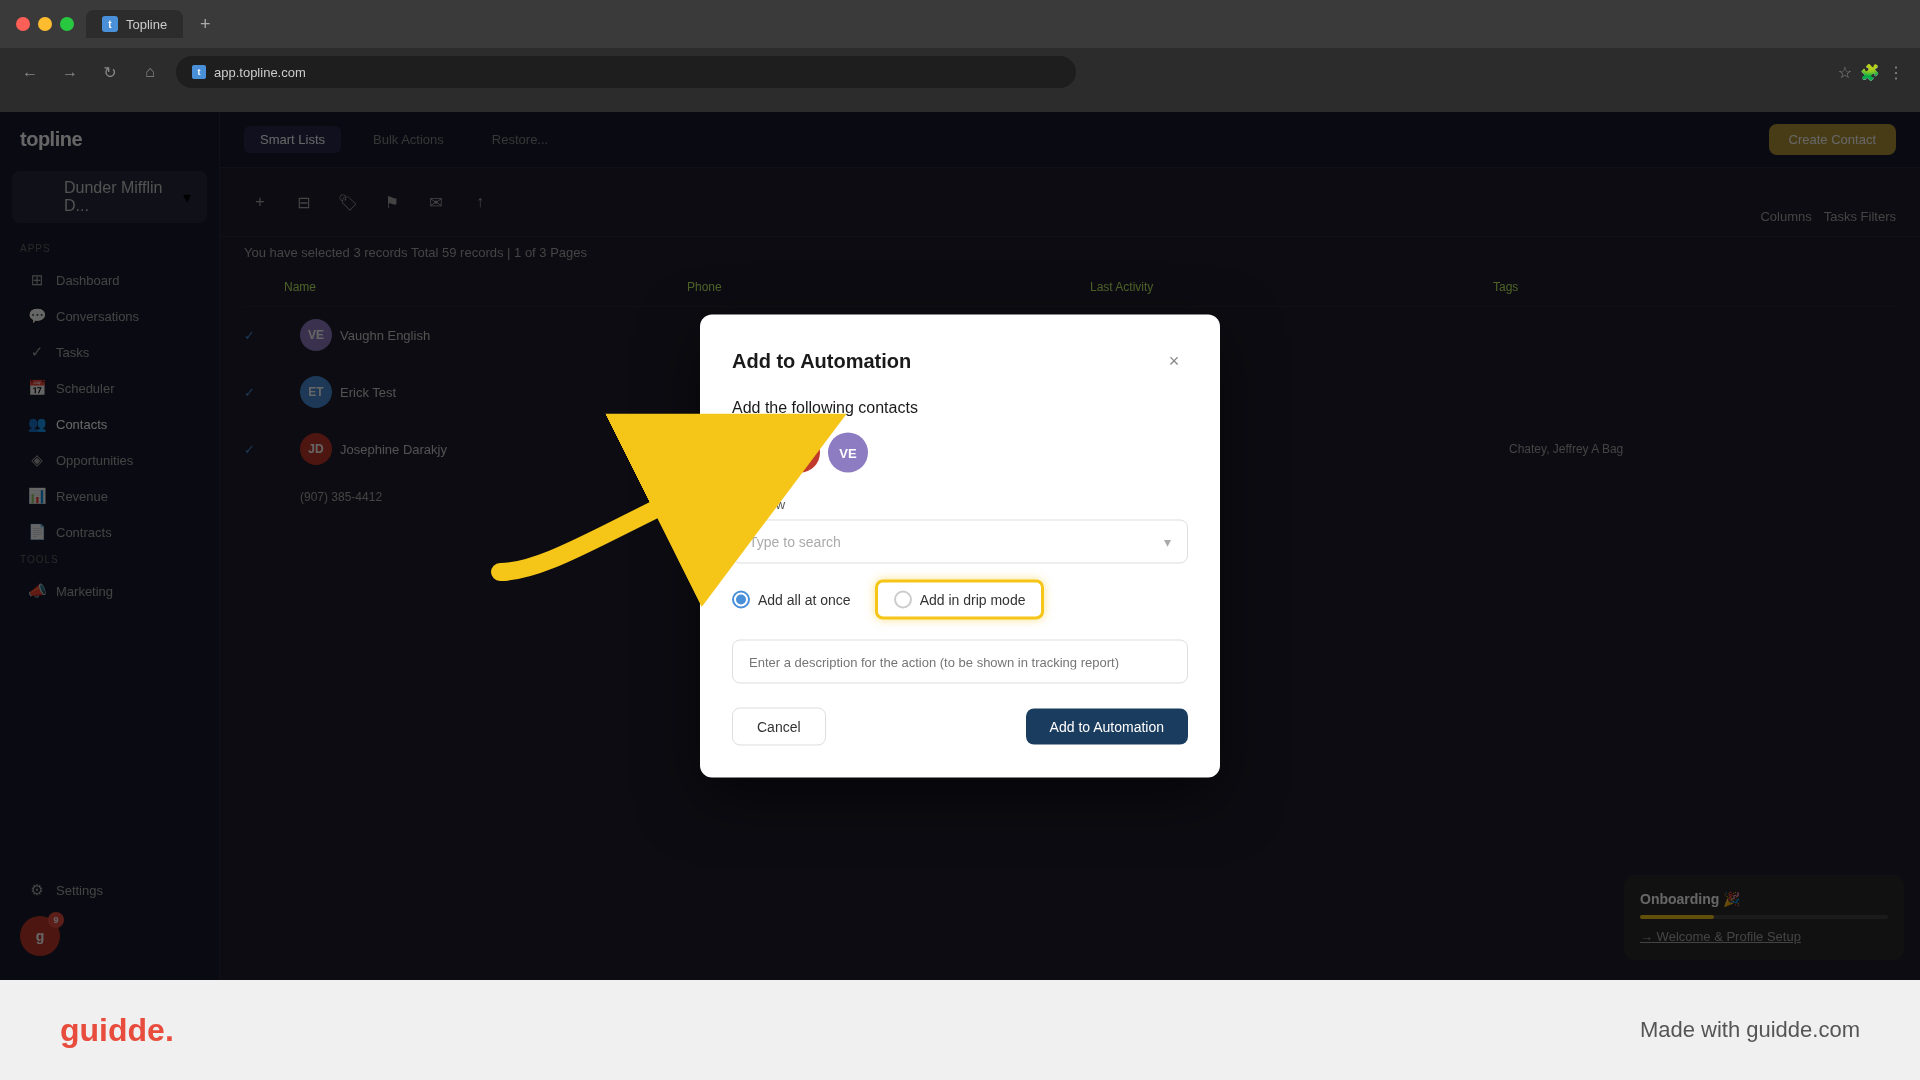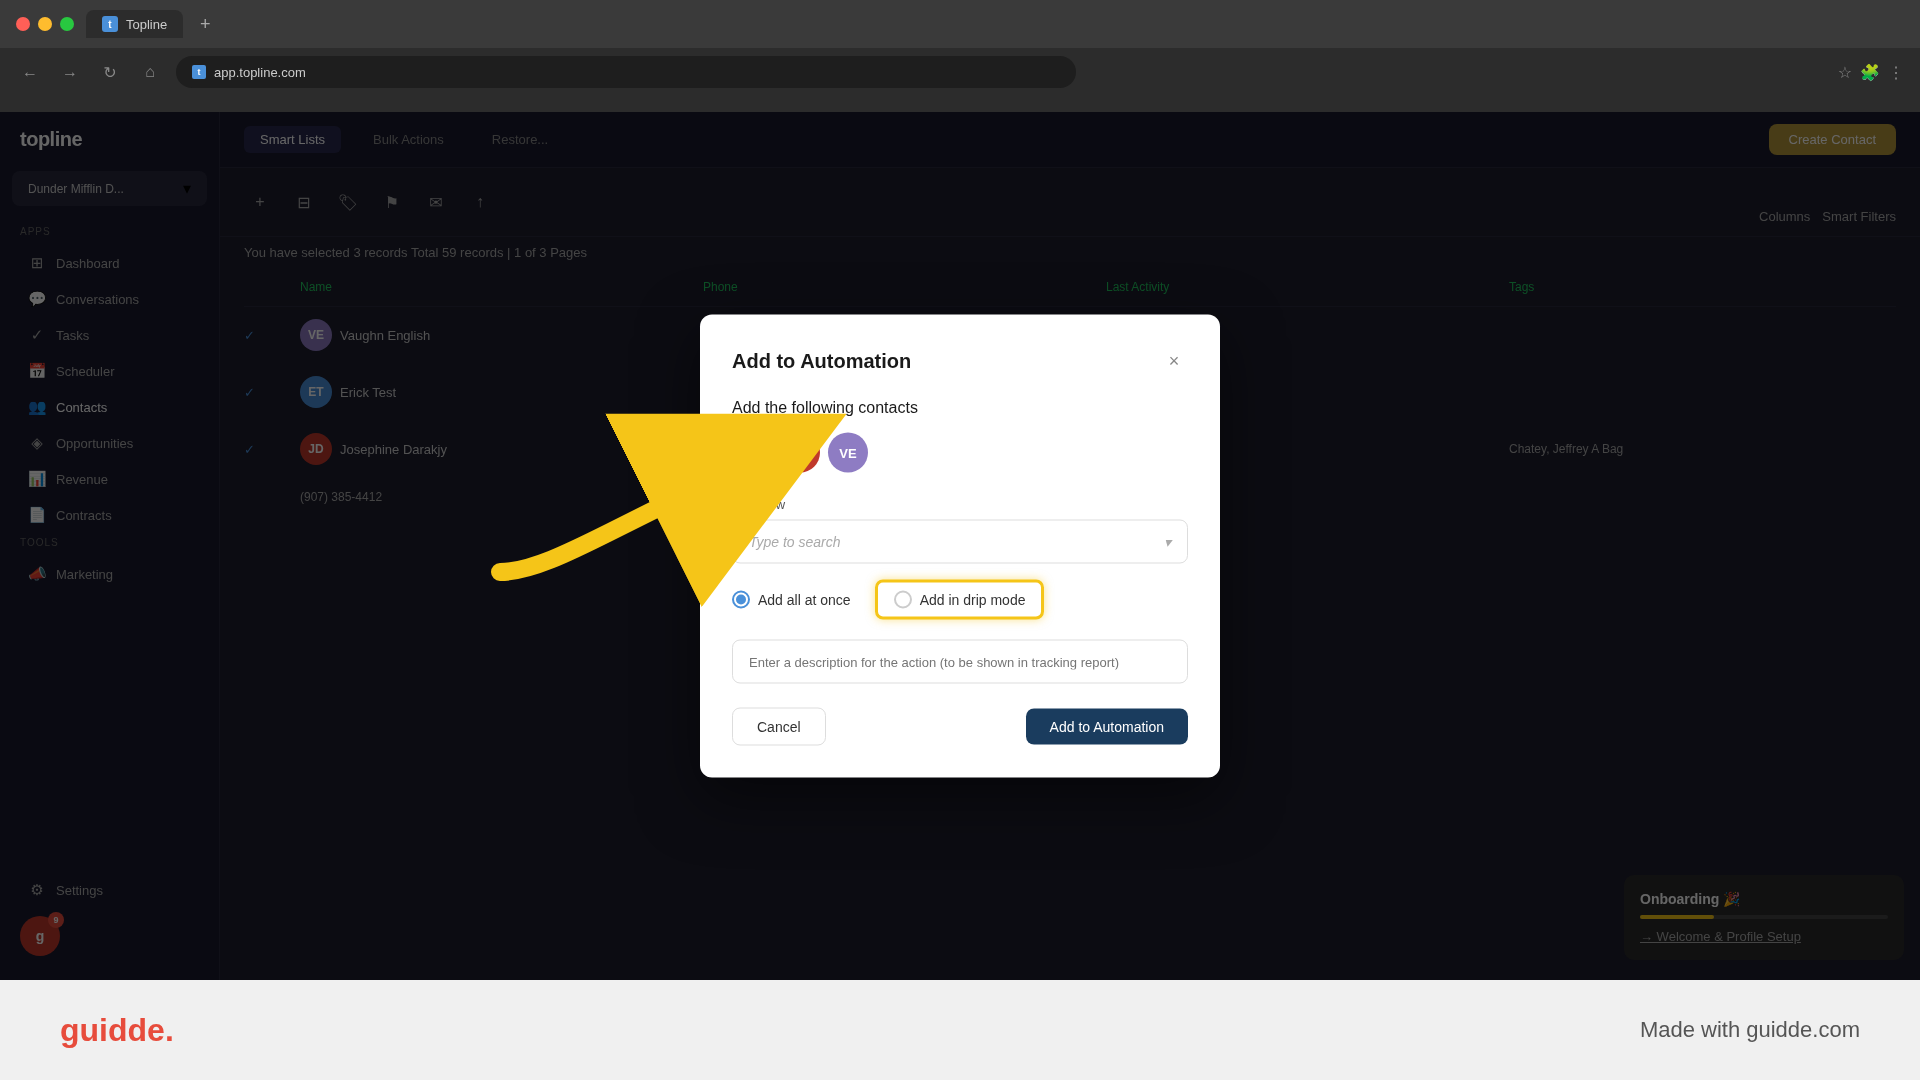--- a/index.html
+++ b/index.html
@@ -159,22 +159,23 @@
       margin: 0 12px 16px;
       background: #2a2a3e;
       border-radius: 8px;
       display: flex;
       align-items: center;
       gap: 8px;
       cursor: pointer;
     }
     .org-name {
       color: #ccc;
-      font-size: 12px;
+      font-size: 16px;
       flex: 1;
+      margin-left: 36px;
     }
     .sidebar-section-label {
       color: #666;
       font-size: 10px;
       text-transform: uppercase;
       letter-spacing: 1px;
       padding: 4px 20px;
       margin-bottom: 4px;
     }
     .sidebar-item {
@@ -269,23 +270,23 @@
 
     .contacts-table {
       flex: 1;
       overflow-y: auto;
       padding: 0 24px;
     }
     .table-header {
       display: flex;
       padding: 12px 0;
       border-bottom: 1px solid #2a2a3e;
-      color: #22c55e;
+      color: #bef264;
       font-size: 12px;
-      gap: 16px;
+      gap: 0;
     }
     .table-row {
       display: flex;
       padding: 12px 0;
       border-bottom: 1px solid #1e1e2e;
       color: #ccc;
       font-size: 13px;
       align-items: center;
       gap: 16px;
     }
@@ -391,21 +392,20 @@
       border: 1px solid #ddd;
       border-radius: 8px;
       padding: 0 16px;
       font-size: 14px;
       color: #aaa;
       display: flex;
       align-items: center;
       justify-content: space-between;
       cursor: pointer;
       margin-bottom: 16px;
-      font-style: italic;
     }
     .radio-group {
       display: flex;
       gap: 24px;
       margin-bottom: 20px;
     }
     .radio-option {
       display: flex;
       align-items: center;
       gap: 8px;
@@ -658,21 +658,21 @@
 
     <div class="toolbar">
       <div class="toolbar-icon">+</div>
       <div class="toolbar-icon">⊟</div>
       <div class="toolbar-icon">🏷</div>
       <div class="toolbar-icon">⚑</div>
       <div class="toolbar-icon">✉</div>
       <div class="toolbar-icon">↑</div>
       <div style="margin-left: auto; display:flex; gap:12px; color:#aaa; font-size:13px;margin-top:29px;">
         <span>Columns</span>
-        <span>Smart Filters</span>
+        <span>Tasks Filters</span>
       </div>
     </div>
 
     <div class="selection-info">
       <span>You have selected 3 records  Total 59 records | 1 of 3 Pages</span>
     </div>
 
     <div class="contacts-table">
       <div class="table-header">
         <div style="width:40px"></div>

